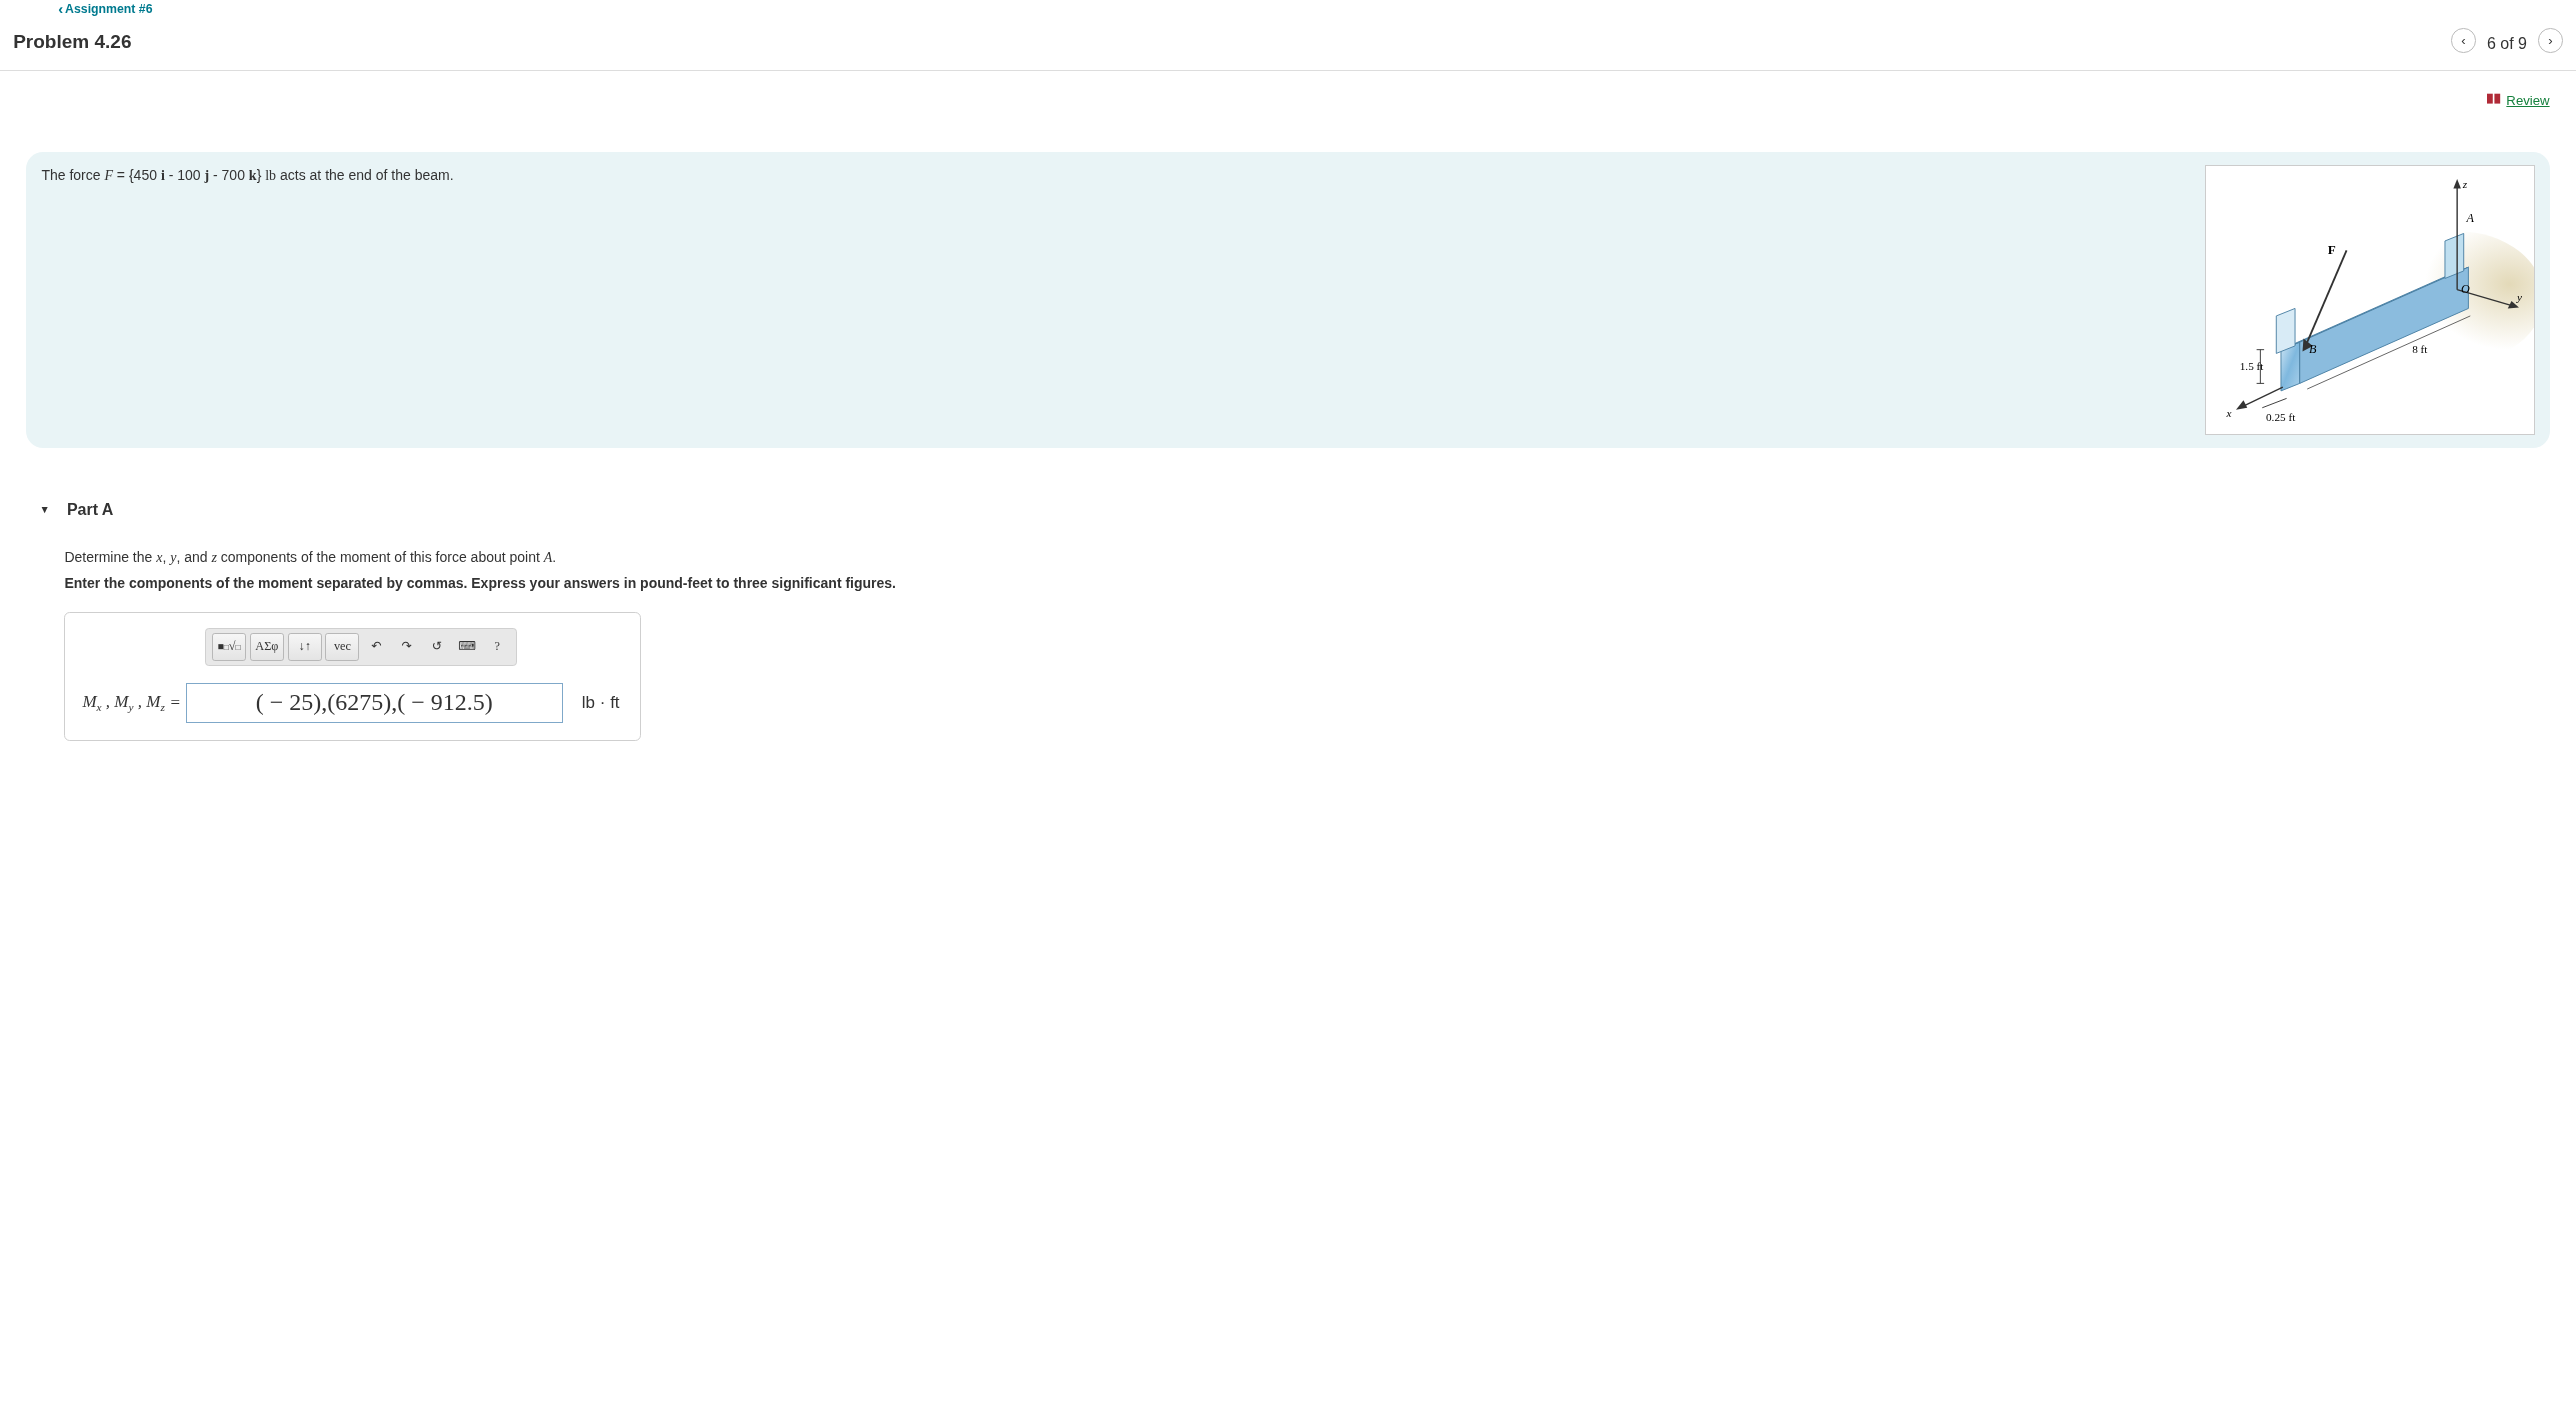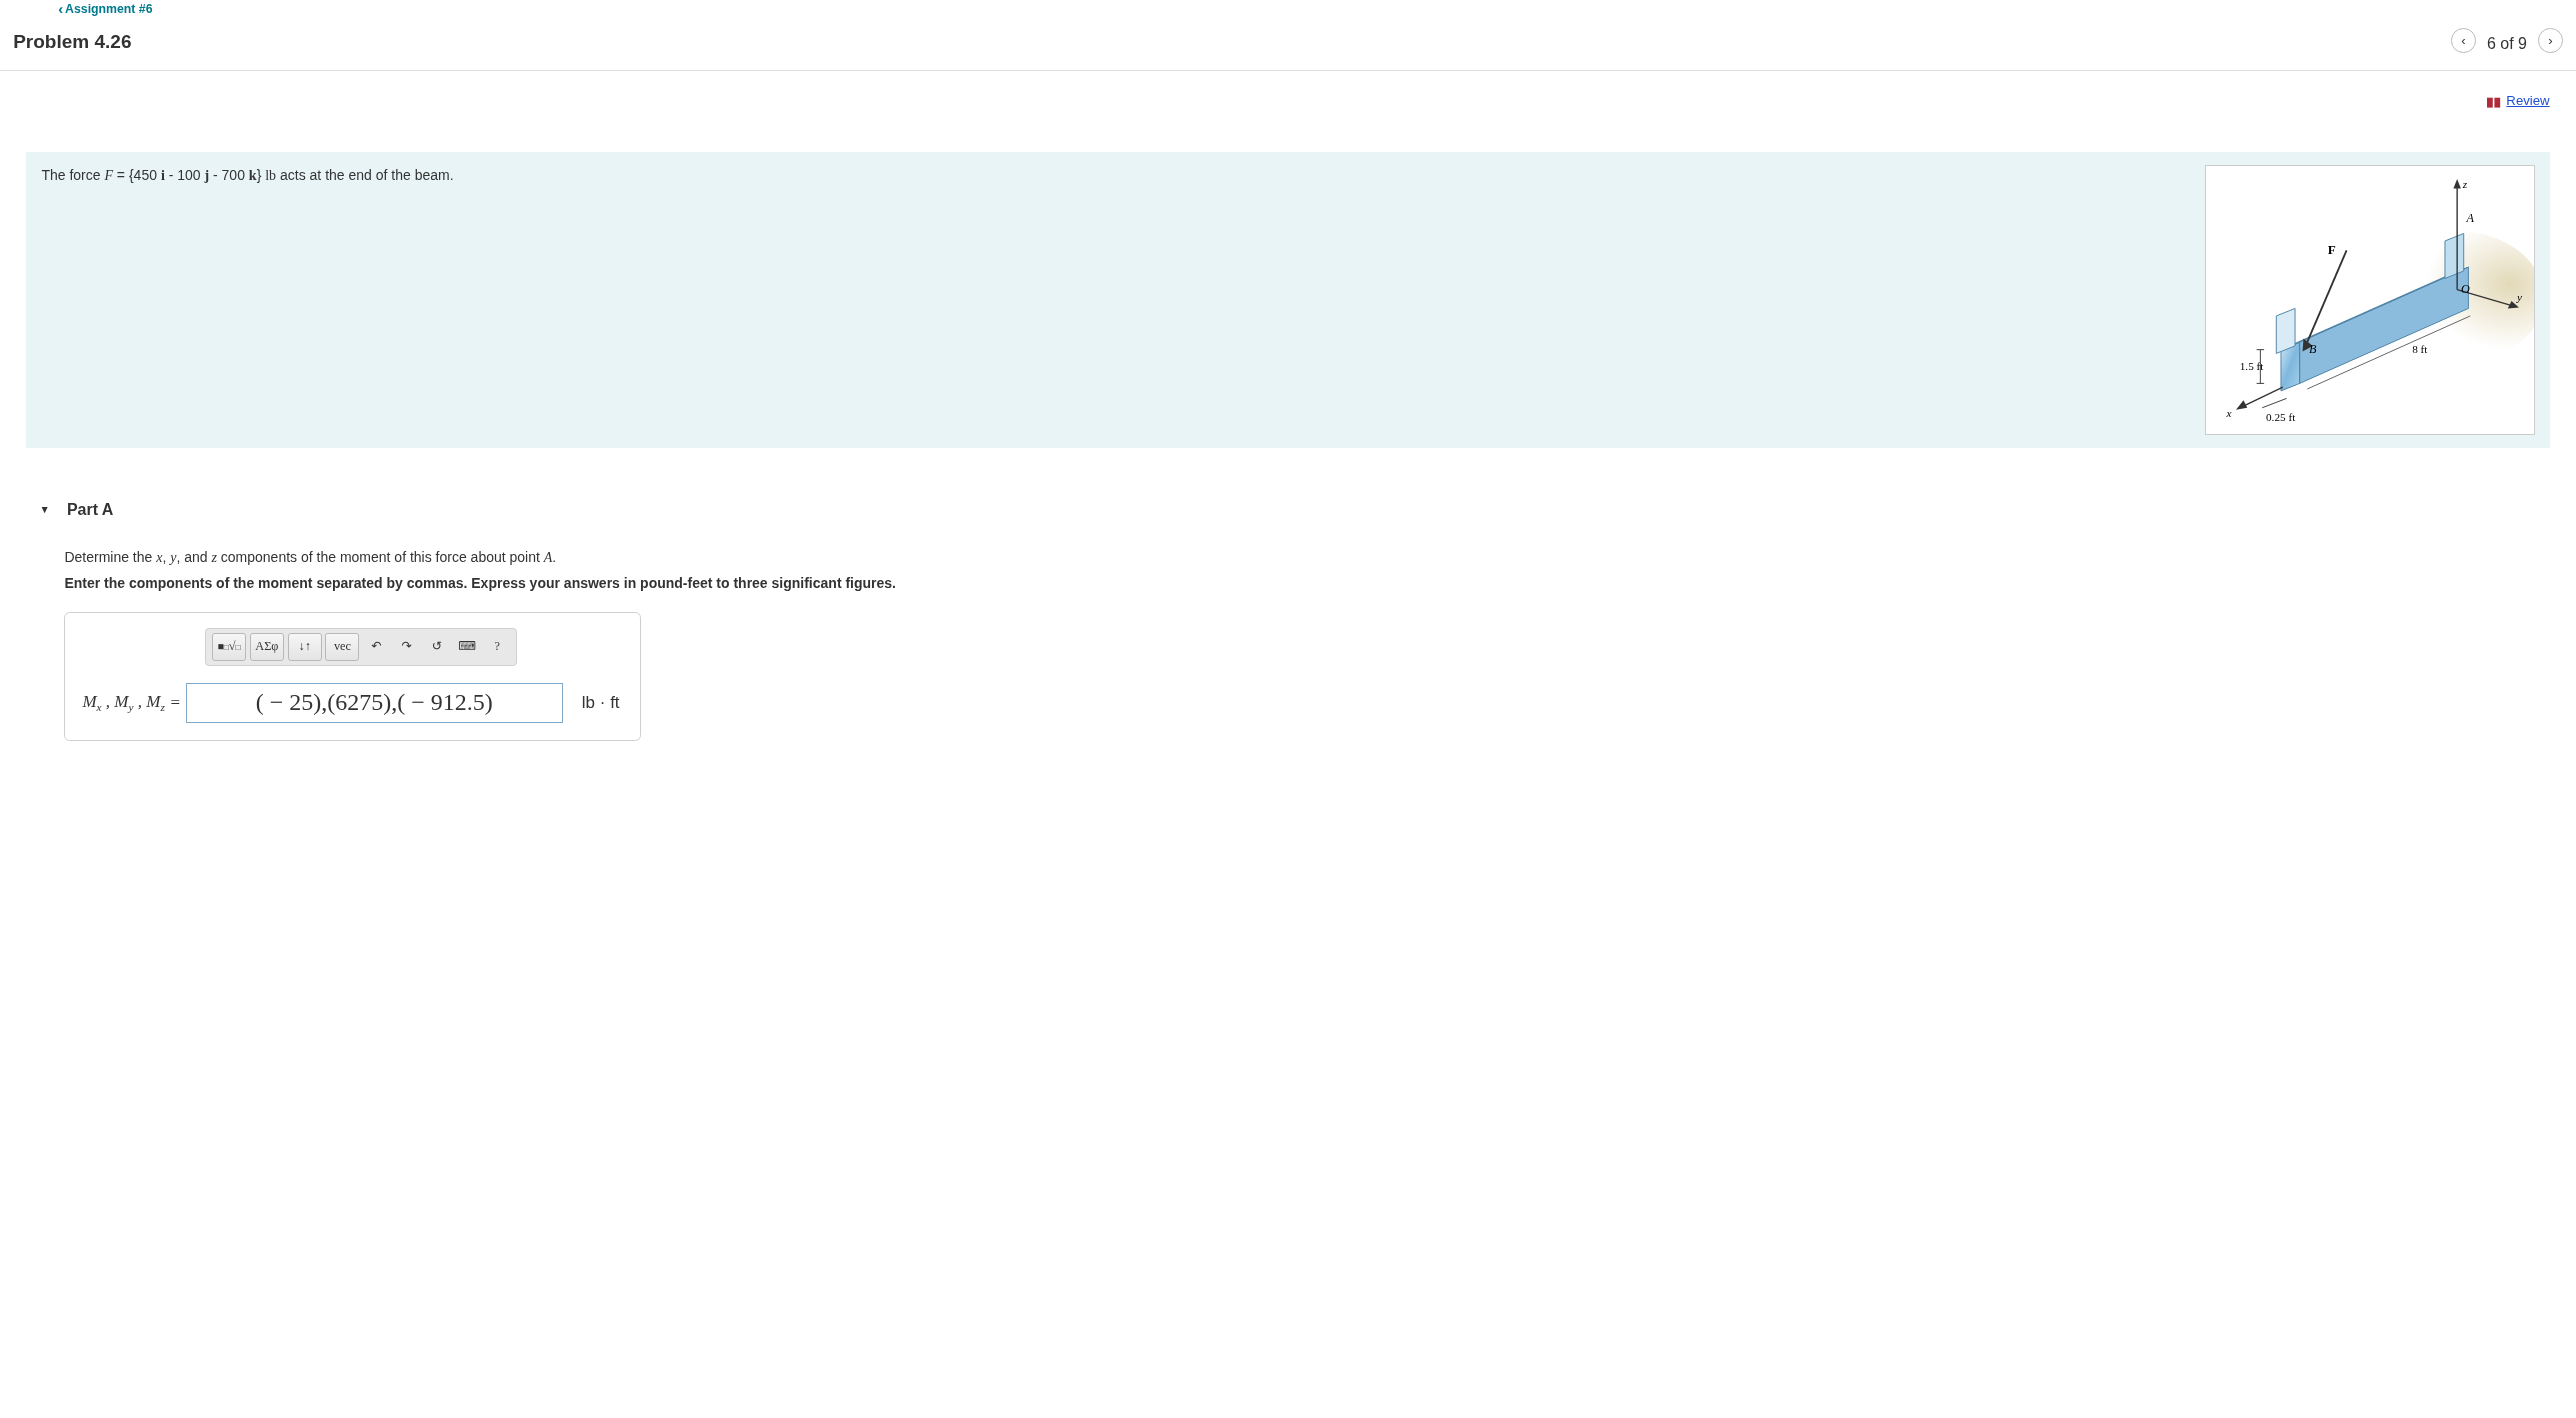--- a/index.html
+++ b/index.html
@@ -4,23 +4,23 @@
 <style>
 * { box-sizing: border-box; margin: 0; padding: 0; }
 body { font-family: Arial, Helvetica, sans-serif; font-size: 13.2px; color: #333; background: #fff; }
 .back-link { color: #007a8f; font-size: 12.3px; font-weight: bold; padding: 0 0 7.5px 13.2px; display: inline-block; margin-left: 45px; }
 .back-link::before { content: "‹"; margin-right: 1.9px; font-size: 15px; vertical-align: -0.9px; }
 .header { display: flex; align-items: flex-end; padding: 3.8px 13.2px 17px; border-bottom: 0.9px solid #ddd; }
 .problem-title { font-size: 19px; font-weight: bold; color: #333; flex: 1; }
 .nav-btn { width: 24.5px; height: 24.5px; border: 0.9px solid #bbb; border-radius: 50%; background: #fff; display: inline-flex; align-items: center; justify-content: center; font-size: 13.2px; color: #333; cursor: pointer; }
 .nav-counter { margin: 0 11.3px; font-size: 16px; }
 .review-row { display: flex; justify-content: flex-end; padding: 22.6px 26.4px 9.4px; }
-.review-link { color: #1d4ed8; text-decoration: underline; font-size: 13.2px; display: inline-flex; align-items: flex-end; gap: 5.7px; }
+.review-link { color: #15803d; text-decoration: underline; font-size: 13.2px; display: inline-flex; align-items: flex-start; gap: 5.7px; }
 .review-link svg { width: 13.2px; height: 11.3px; }
-.problem-box { background: #e9f4f6; margin: 34px 26.4px 0; padding: 13.2px 15px; display: flex; gap: 19px; }
+.problem-box { background: #e9f4f6; margin: 34px 26.4px 0; padding: 13.2px 15px; display: flex; gap: 19px; border-radius: 17px; }
 .problem-text { flex: 1; font-size: 14px; line-height: 1.5; color: #333; }
 .problem-text .F { font-style: italic; font-family: 'Times New Roman', serif; }
 .problem-text .v { font-weight: bold; font-family: 'Times New Roman', serif; }
 .problem-text .unit { font-family: 'Times New Roman', serif; }
 .figure { background: #fff; border: 0.9px solid #ccc; width: 330px; height: 270px; position: relative; }
 .figure svg { width: 100%; height: 100%; }
 .part-panel { margin: 45px 26.4px 0; }
 .part-header { display: flex; align-items: center; padding: 7.5px 0 15px; cursor: pointer; }
 .part-header .caret { font-size: 10.4px; color: #333; margin-right: 17px; margin-left: 13.2px; }
 .part-header .label { font-weight: bold; font-size: 16px; }

